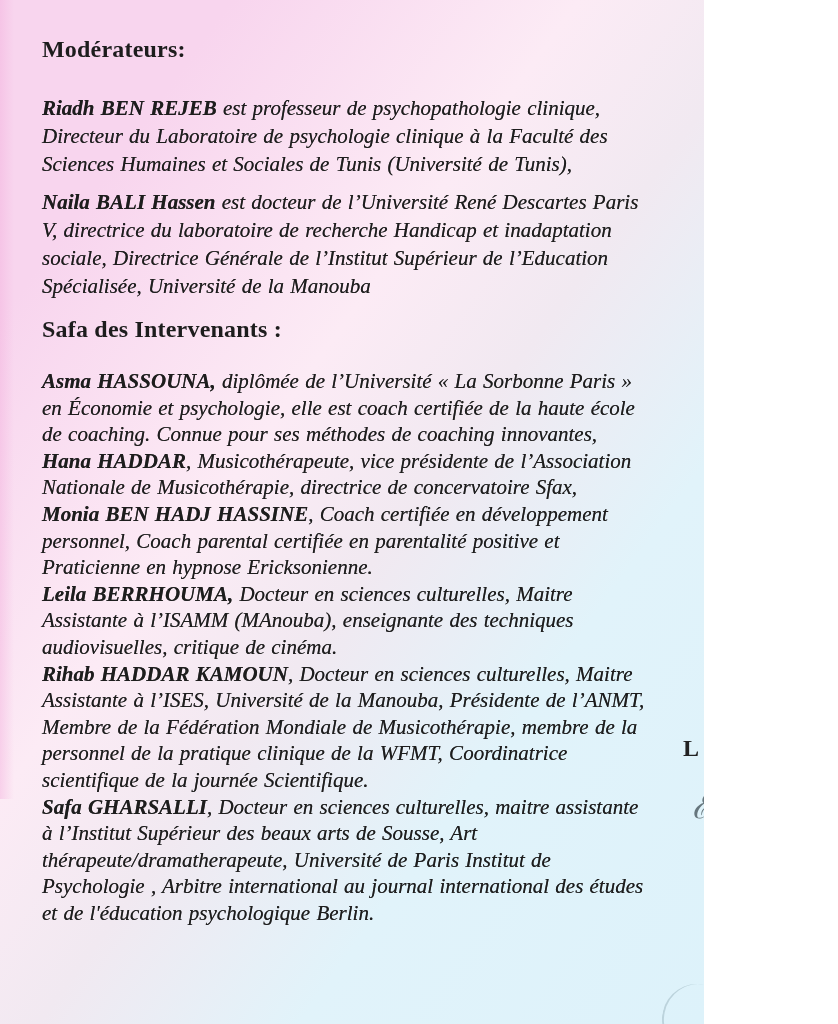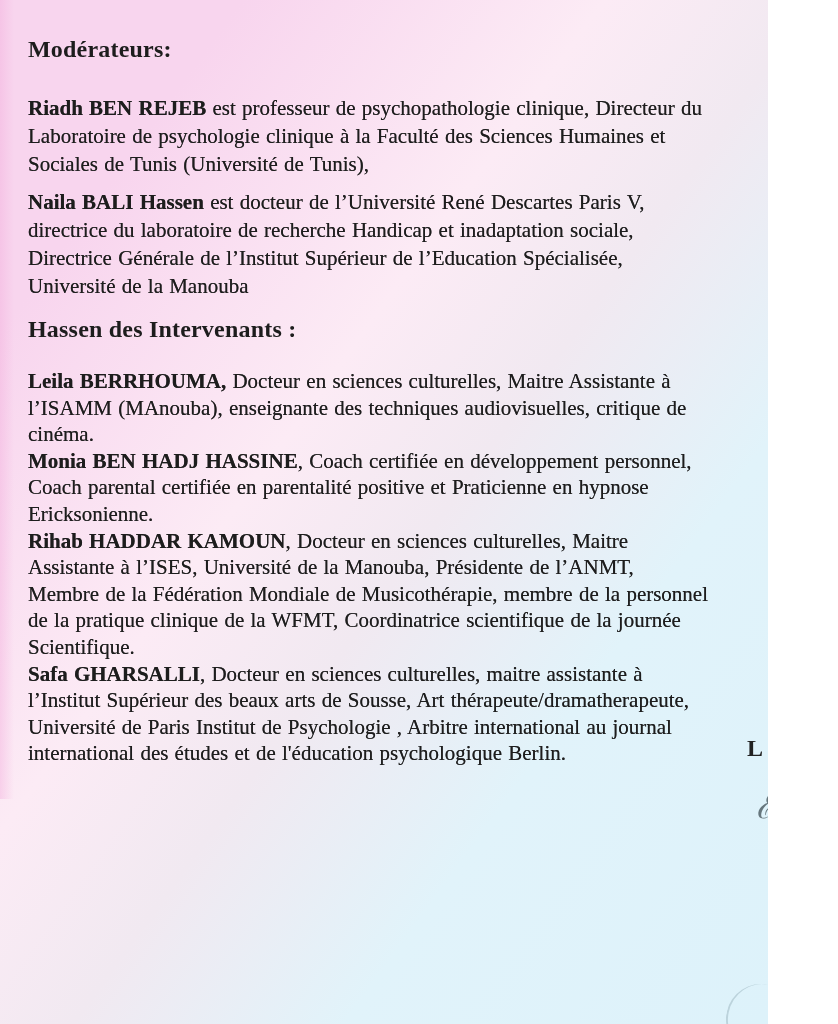--- a/index.html
+++ b/index.html
@@ -12,30 +12,30 @@
   }
   *{margin:0;padding:0;box-sizing:border-box;}
   html,body{width:838px;height:1024px;}
   body{
     font-family:"Liberation Serif","DejaVu Serif",serif;
     color:var(--text);
     overflow:hidden;
   }
   .page{
     position:relative;
-    width:768px;height:1024px;
+    width:704px;height:1024px;
     background:
       linear-gradient(126deg,
         var(--bg_pink) 0%,
         var(--bg_pink) 16%,
         var(--bg_pink_pale) 40%,
         var(--bg_blend) 54%,
         var(--bg_cyan) 72%,
         var(--bg_cyan_deep) 100%);
-    padding:34px 58px 0 28px;
+    padding:34px 58px 0 42px;
     overflow:hidden;
   }
   
   .page::before{
     content:"";
     position:absolute;left:0;top:0;width:14px;height:78%;
     background:linear-gradient(to right, rgba(243,176,221,.45), rgba(243,176,221,0));
     pointer-events:none;
   }
   .heading{
@@ -44,20 +44,21 @@
     font-weight:bold;
     letter-spacing:.2px;
   }
   .heading.first{margin-bottom:30px;}
   .heading.second{margin-top:14px;}
   p.entry{
     font-size:21px;
     line-height:28px;
     word-spacing:1px;
     text-shadow:0 0 .4px rgba(25,25,25,.75);
+    font-style:italic;
   }
   .mod-entry{max-width:740px;}
   .mod-entry + .mod-entry{margin-top:10px;}
   .mod-block{margin-bottom:0;}
   .speaker-list{margin-top:24px;max-width:742px;}
   .speaker-list p.entry{line-height:26.6px;}
   strong{font-weight:bold;}
   
   .edge-letter{
     position:absolute;
@@ -92,30 +93,32 @@
 
   <section class="mod-block">
     <h2 class="heading first">Modérateurs:</h2>
 
     <p class="entry mod-entry"><strong>Riadh BEN REJEB</strong><span> est professeur de psychopathologie clinique, Directeur du Laboratoire de psychologie clinique à la Faculté des Sciences Humaines et Sociales de Tunis (Université de Tunis),</span></p>
 
     <p class="entry mod-entry"><strong>Naila BALI Hassen</strong><span> est docteur de l’Université René Descartes Paris V, directrice du laboratoire de recherche Handicap et inadaptation sociale, Directrice Générale de l’Institut Supérieur de l’Education Spécialisée, Université de la Manouba</span></p>
   </section>
 
   <section>
-    <h2 class="heading second">Hassen des Intervenants :</h2>
+    <h2 class="heading second">Safa des Intervenants :</h2>
 
     <div class="speaker-list">
 
+      <p class="entry"><strong>Asma HASSOUNA,</strong><span> diplômée de l’Université « La Sorbonne Paris » en Économie et psychologie, elle est coach certifiée de la haute école de coaching. Connue pour ses méthodes de coaching innovantes,</span></p>
 
 
+      <p class="entry"><strong>Hana HADDAR</strong><span>, Musicothérapeute, vice présidente de l’Association Nationale de Musicothérapie, directrice de concervatoire Sfax,</span></p>
+
+      <p class="entry"><strong>Monia BEN HADJ HASSINE</strong><span>, Coach certifiée en développement personnel, Coach parental certifiée en parentalité positive et Praticienne en hypnose Ericksonienne.</span></p>
 
       <p class="entry"><strong>Leila BERRHOUMA,</strong><span> Docteur en sciences culturelles, Maitre Assistante à l’ISAMM (MAnouba), enseignante des techniques audiovisuelles, critique de cinéma.</span></p>
-
-      <p class="entry"><strong>Monia BEN HADJ HASSINE</strong><span>, Coach certifiée en développement personnel, Coach parental certifiée en parentalité positive et Praticienne en hypnose Ericksonienne.</span></p>
 
       <p class="entry"><strong>Rihab HADDAR KAMOUN</strong><span>, Docteur en sciences culturelles, Maitre Assistante à l’ISES, Université de la Manouba, Présidente de l’ANMT, Membre de la Fédération Mondiale de Musicothérapie, membre de la personnel de la pratique clinique de la WFMT, Coordinatrice scientifique de la journée Scientifique.</span></p>
 
       <p class="entry"><strong>Safa GHARSALLI</strong><span>, Docteur en sciences culturelles, maitre assistante à l’Institut Supérieur des beaux arts de Sousse, Art thérapeute/dramatherapeute, Université de Paris Institut de Psychologie , Arbitre international au journal international des études et de l'éducation psychologique Berlin.</span></p>
 
     </div>
   </section>
 
   <span class="edge-letter">L</span>
 

